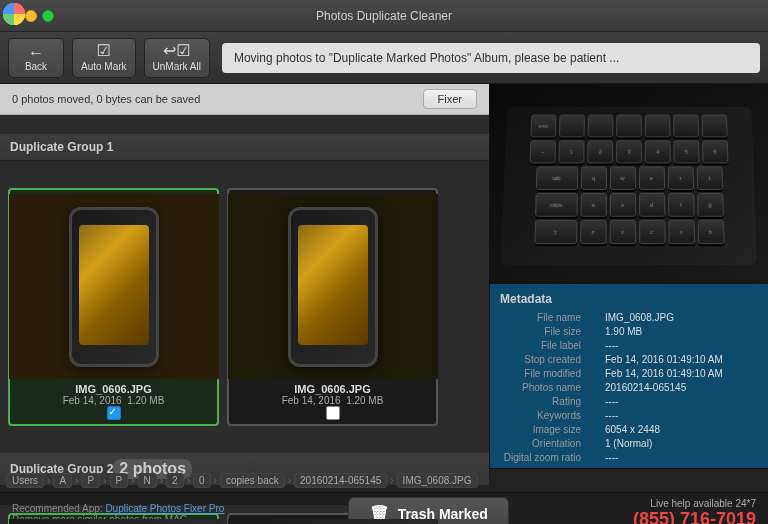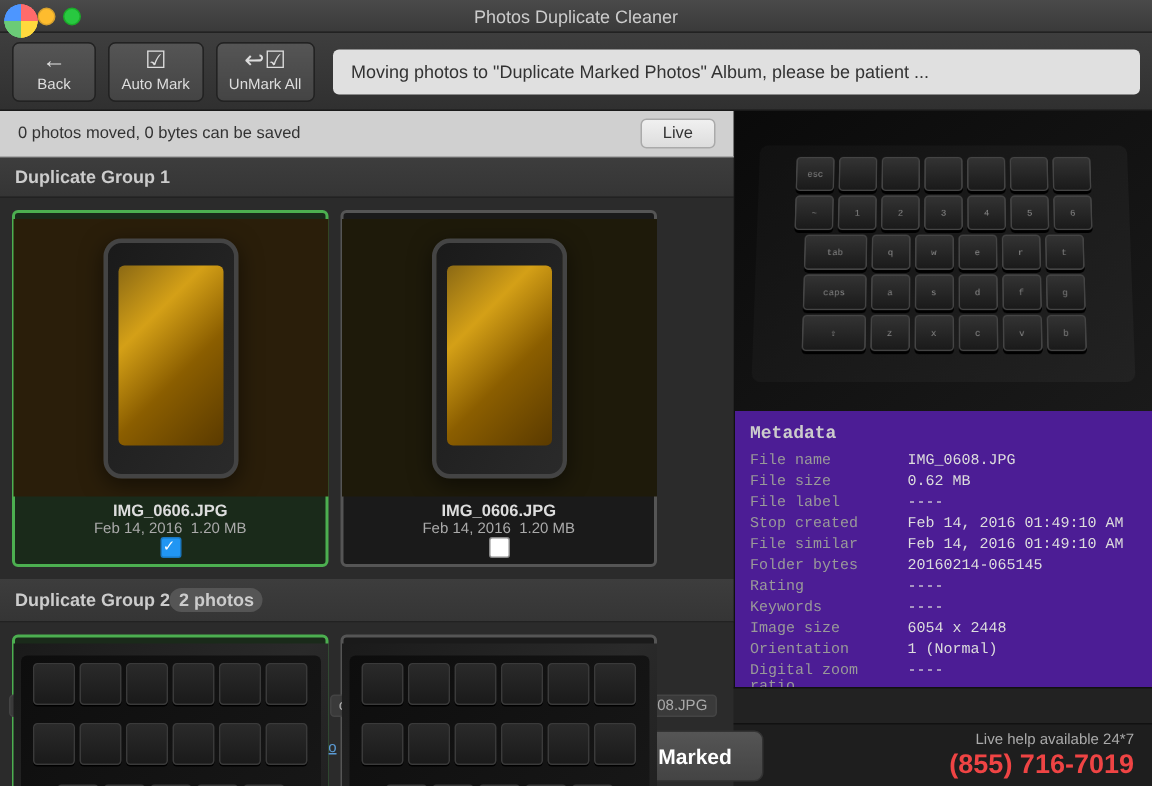--- a/index.html
+++ b/index.html
@@ -8,21 +8,21 @@
       height: 524px;
       background: #2b2b2b;
       font-family: -apple-system, BlinkMacSystemFont, "Helvetica Neue", Arial, sans-serif;
       font-size: 11px;
       color: #ddd;
       overflow: hidden;
     }
 
     
     #title-bar {
-      height: 22px;
+      height: 32px;
       background: linear-gradient(to bottom, #4a4a4a, #3a3a3a);
       display: flex;
       align-items: center;
       justify-content: center;
       position: relative;
       border-bottom: 1px solid #222;
     }
     #title-bar .window-controls {
       position: absolute;
       left: 8px;
@@ -90,21 +90,21 @@
       border-bottom: 1px solid #222;
       display: flex;
       align-items: center;
       justify-content: flex-start;
     }
     .group-badge {
       background: #555;
       color: #ccc;
       padding: 1px 6px;
       border-radius: 8px;
-      font-size: 12px;
+      font-size: 16px;
     }
 
     .photo-grid {
       display: flex;
       padding: 8px;
       gap: 8px;
       background: #2b2b2b;
     }
 
     .photo-item {
@@ -229,25 +229,24 @@
       height: 14px;
       background: white;
       border: 1px solid #888;
       display: inline-block;
       border-radius: 2px;
     }
 
     
     #right-panel {
       flex: 1;
-      background: #4c1d95;
+      background: #0c4a6e;
       display: flex;
       flex-direction: column;
       overflow: hidden;
-      font-family: Liberation Mono, monospace;
     }
 
     .preview-area {
       height: 200px;
       background: #1a1a1a;
       display: flex;
       align-items: center;
       justify-content: center;
       overflow: hidden;
     }
@@ -304,22 +303,22 @@
     }
     .metadata-row {
       display: flex;
       font-size: 10px;
       margin-bottom: 3px;
     }
     .meta-key {
       color: #999;
       width: 105px;
       flex-shrink: 0;
-      text-align: left;
-      padding-right: 4px;
+      text-align: right;
+      padding-right: 24px;
     }
     .meta-val {
       color: #ddd;
       flex: 1;
     }
 
     
     #path-bar {
       height: 24px;
       background: #222;
@@ -390,20 +389,21 @@
     #content-area {
       display: flex;
       height: calc(524px - 22px - 52px - 24px - 42px);
     }
 
     #photos-panel {
       width: 490px;
       display: flex;
       flex-direction: column;
       border-right: 1px solid #111;
+      gap: 19px;
     }
   </style>
 </head>
 <body>
 
 <div id="title-bar">
   <div class="window-controls">
     <span class="wc-btn wc-close"></span>
     <span class="wc-btn wc-minimize"></span>
     <span class="wc-btn wc-maximize"></span>
@@ -429,21 +429,21 @@
     <span>Moving photos to "Duplicate Marked Photos" Album, please be patient ...</span>
   </div>
 </div>
 
 <div id="content-area">
 
   <div id="photos-panel">
 
     <div style="display:flex; align-items:center; justify-content:space-between; background:#d0d0d0; color:#333; padding:5px 12px; border-bottom:1px solid #aaa;">
       <span style="font-size:11px;">0 photos moved, 0 bytes can be saved</span>
-      <button class="stop-btn">Live</button>
+      <button class="stop-btn">Fixer</button>
     </div>
 
     <div class="group-header">
       <span>Duplicate Group 1</span>
     </div>
     <div class="photo-grid">
 
       <div class="photo-item selected-green">
         <div class="photos-icon" style="align-self:flex-start; margin-bottom:2px;"></div>
         <div class="photo-thumb" style="background:#2a1e0a;">
@@ -600,36 +600,36 @@
 
     <div class="metadata-section">
       <div class="metadata-title">Metadata</div>
       <div id="metadata-rows">
           <div class="metadata-row">
       <span class="meta-key">File name</span>
       <span class="meta-val">IMG_0608.JPG</span>
     </div>
           <div class="metadata-row">
       <span class="meta-key">File size</span>
-      <span class="meta-val">0.62 MB</span>
+      <span class="meta-val">1.90 MB</span>
     </div>
           <div class="metadata-row">
       <span class="meta-key">File label</span>
       <span class="meta-val">----</span>
     </div>
           <div class="metadata-row">
       <span class="meta-key">Stop created</span>
       <span class="meta-val">Feb 14, 2016 01:49:10 AM</span>
     </div>
           <div class="metadata-row">
-      <span class="meta-key">File similar</span>
+      <span class="meta-key">File modified</span>
       <span class="meta-val">Feb 14, 2016 01:49:10 AM</span>
     </div>
           <div class="metadata-row">
-      <span class="meta-key">Folder bytes</span>
+      <span class="meta-key">Photos name</span>
       <span class="meta-val">20160214-065145</span>
     </div>
           <div class="metadata-row">
       <span class="meta-key">Rating</span>
       <span class="meta-val">----</span>
     </div>
           <div class="metadata-row">
       <span class="meta-key">Keywords</span>
       <span class="meta-val">----</span>
     </div>

